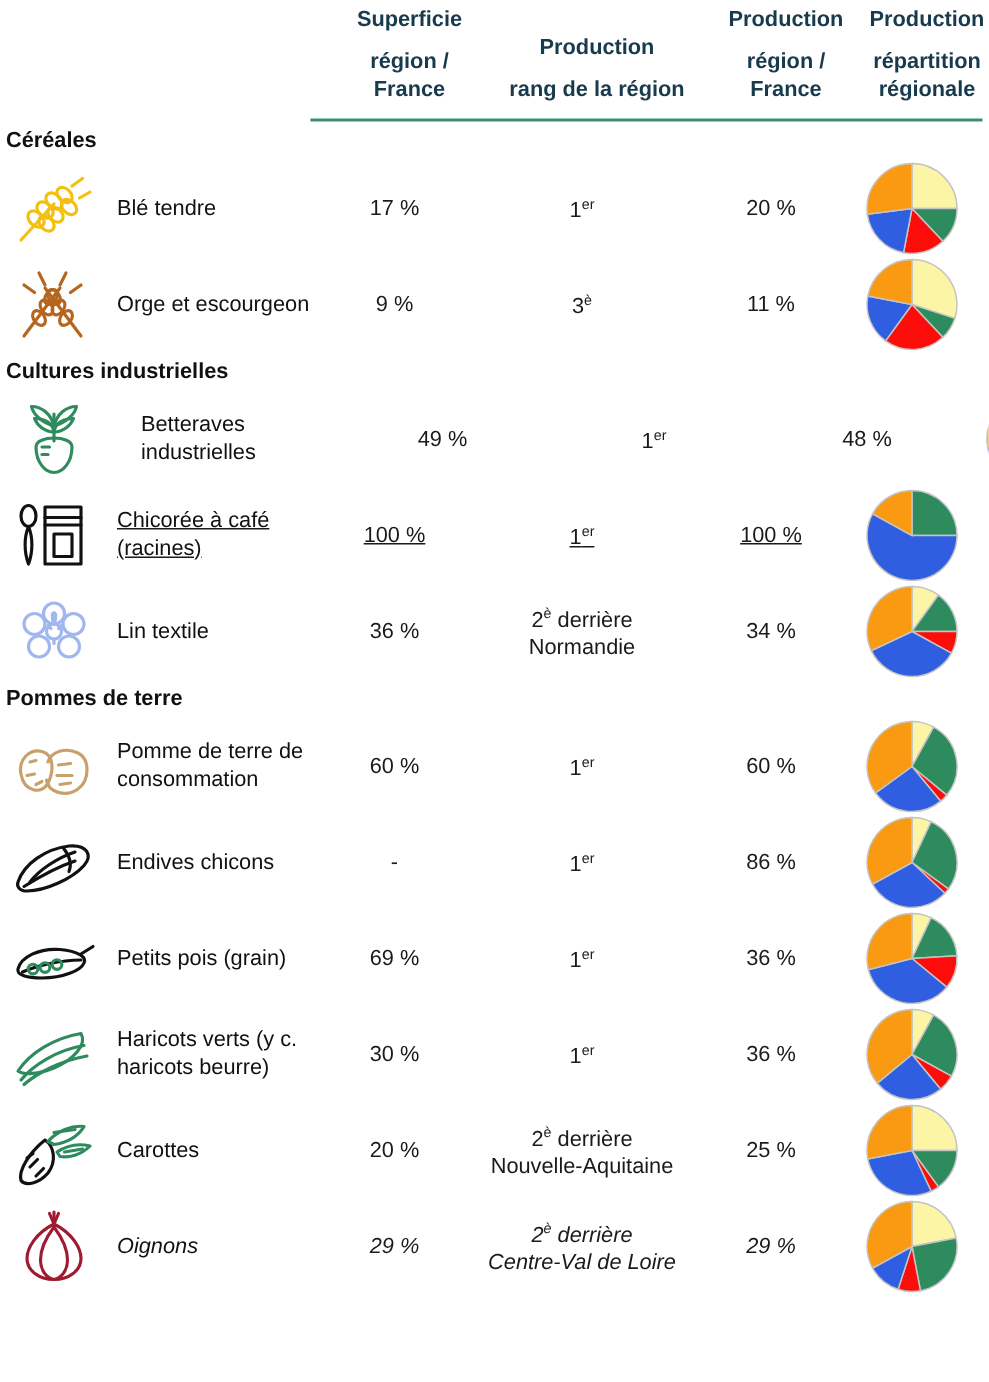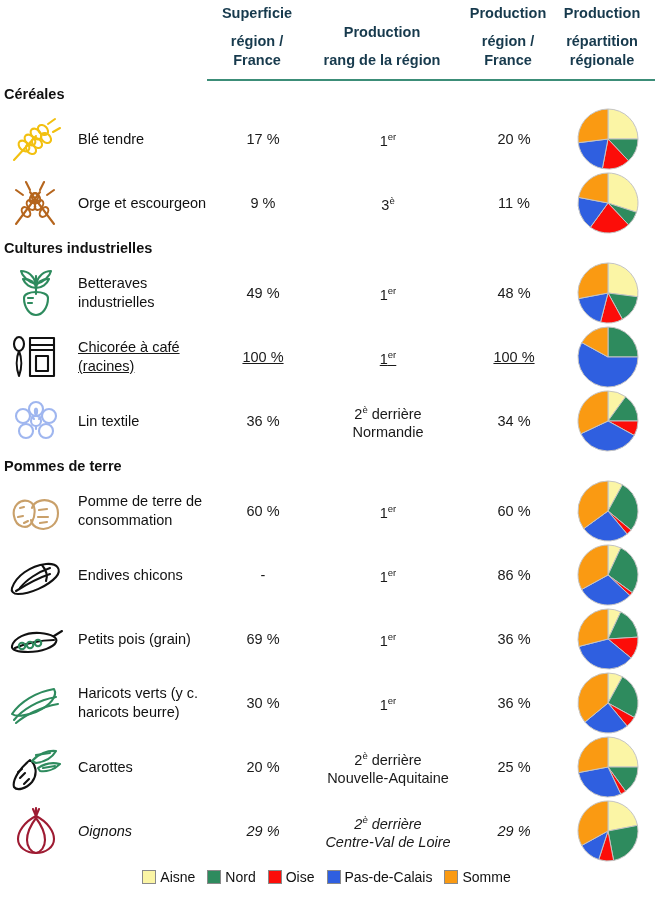--- a/index.html
+++ b/index.html
@@ -13,21 +13,21 @@
 
   
   .col-icon{width:72px;}
   .col-name{width:140px;}
   .col-sup{width:90px;}
   .col-rank{width:160px;}
   .col-prod{width:92px;}
   .col-pie{width:96px;}
 
   
-  .thead{display:flex;align-items:flex-end;padding-left:0px;}
+  .thead{display:flex;align-items:flex-end;padding-left:16px;}
   .thead .spacer{width:212px;flex:none;}
   .th{
     flex:none;text-align:center;color:#173a4d;font-weight:bold;
     font-size:14.5px;line-height:19px;padding-bottom:3px;
   }
   .th .l1{display:block;margin-bottom:9px;}
   .th .l2{display:block;font-weight:bold;}
   .rule{
     position:absolute;left:207px;right:4px;top:79px;height:1.6px;
     background:#3c8d78;
@@ -168,21 +168,21 @@
           <svg width="64" height="64" viewBox="0 0 64 64">
             <path d="M 32 32 L 32.00 2.00 A 30 30 0 0 1 60.53 41.27 Z" fill="#fbf5a5" stroke="#c4c4c4" stroke-width="1"></path>
             <path d="M 32 32 L 60.53 41.27 A 30 30 0 0 1 52.54 53.87 Z" fill="#2e8b5e" stroke="#c4c4c4" stroke-width="1"></path>
             <path d="M 32 32 L 52.54 53.87 A 30 30 0 0 1 14.37 56.27 Z" fill="#fc0d09" stroke="#c4c4c4" stroke-width="1"></path>
             <path d="M 32 32 L 14.37 56.27 A 30 30 0 0 1 2.53 26.38 Z" fill="#2f5fe0" stroke="#c4c4c4" stroke-width="1"></path>
             <path d="M 32 32 L 2.53 26.38 A 30 30 0 0 1 32.00 2.00 Z" fill="#fa9a12" stroke="#c4c4c4" stroke-width="1"></path>
           </svg>
         </div>
       </div>
       <div class="group" style="height: 26px;">Cultures industrielles</div>
-      <div class="row" style="height: 64px;">
+      <div class="row" style="height: 64px; gap: 16px;">
         <div class="cell icon-cell col-icon">
           <svg width="60" height="50" viewBox="0 0 60 50">
             <g stroke="#2e8b5e" fill="none" stroke-width="2.1" stroke-linecap="round" stroke-linejoin="round">
               <path d="M30 26 L30 8"></path>
               <path d="M30 16 C22 14 16 8 15 3 C22 3 28 8 30 16 Z"></path>
               <path d="M30 16 C38 14 44 8 45 3 C38 3 32 8 30 16 Z"></path>
               <path d="M30 20 C24 20 19 16 17 11 C24 11 29 14 30 20 Z"></path>
               <path d="M30 20 C36 20 41 16 43 11 C36 11 31 14 30 20 Z"></path>
               <path d="M18 30 C18 40 24 47 30 47 C36 47 42 40 42 30 C42 26 36 24 30 24 C24 24 18 26 18 30 Z"></path>
               <path d="M22 30 L27 30"></path>
@@ -471,36 +471,14 @@
             <path d="M 32 32 L 32.00 2.00 A 30 30 0 0 1 61.47 26.38 Z" fill="#fbf5a5" stroke="#c4c4c4" stroke-width="1"></path>
             <path d="M 32 32 L 61.47 26.38 A 30 30 0 0 1 37.62 61.47 Z" fill="#2e8b5e" stroke="#c4c4c4" stroke-width="1"></path>
             <path d="M 32 32 L 37.62 61.47 A 30 30 0 0 1 22.73 60.53 Z" fill="#fc0d09" stroke="#c4c4c4" stroke-width="1"></path>
             <path d="M 32 32 L 22.73 60.53 A 30 30 0 0 1 5.71 46.45 Z" fill="#2f5fe0" stroke="#c4c4c4" stroke-width="1"></path>
             <path d="M 32 32 L 5.71 46.45 A 30 30 0 0 1 32.00 2.00 Z" fill="#fa9a12" stroke="#c4c4c4" stroke-width="1"></path>
           </svg>
         </div>
       </div>
     </div>
 
-  <div class="legend" id="legend-root">
-      <div class="lg-item">
-        <span class="swatch" style="background:#fbf5a5"></span>
-        <span>Aisne</span>
-      </div>
-      <div class="lg-item">
-        <span class="swatch" style="background:#2e8b5e"></span>
-        <span>Nord</span>
-      </div>
-      <div class="lg-item">
-        <span class="swatch" style="background:#fc0d09"></span>
-        <span>Oise</span>
-      </div>
-      <div class="lg-item">
-        <span class="swatch" style="background:#2f5fe0"></span>
-        <span>Pas-de-Calais</span>
-      </div>
-      <div class="lg-item">
-        <span class="swatch" style="background:#fa9a12"></span>
-        <span>Somme</span>
-      </div>
-    </div>
 
 </div>
 
 </body></html>

